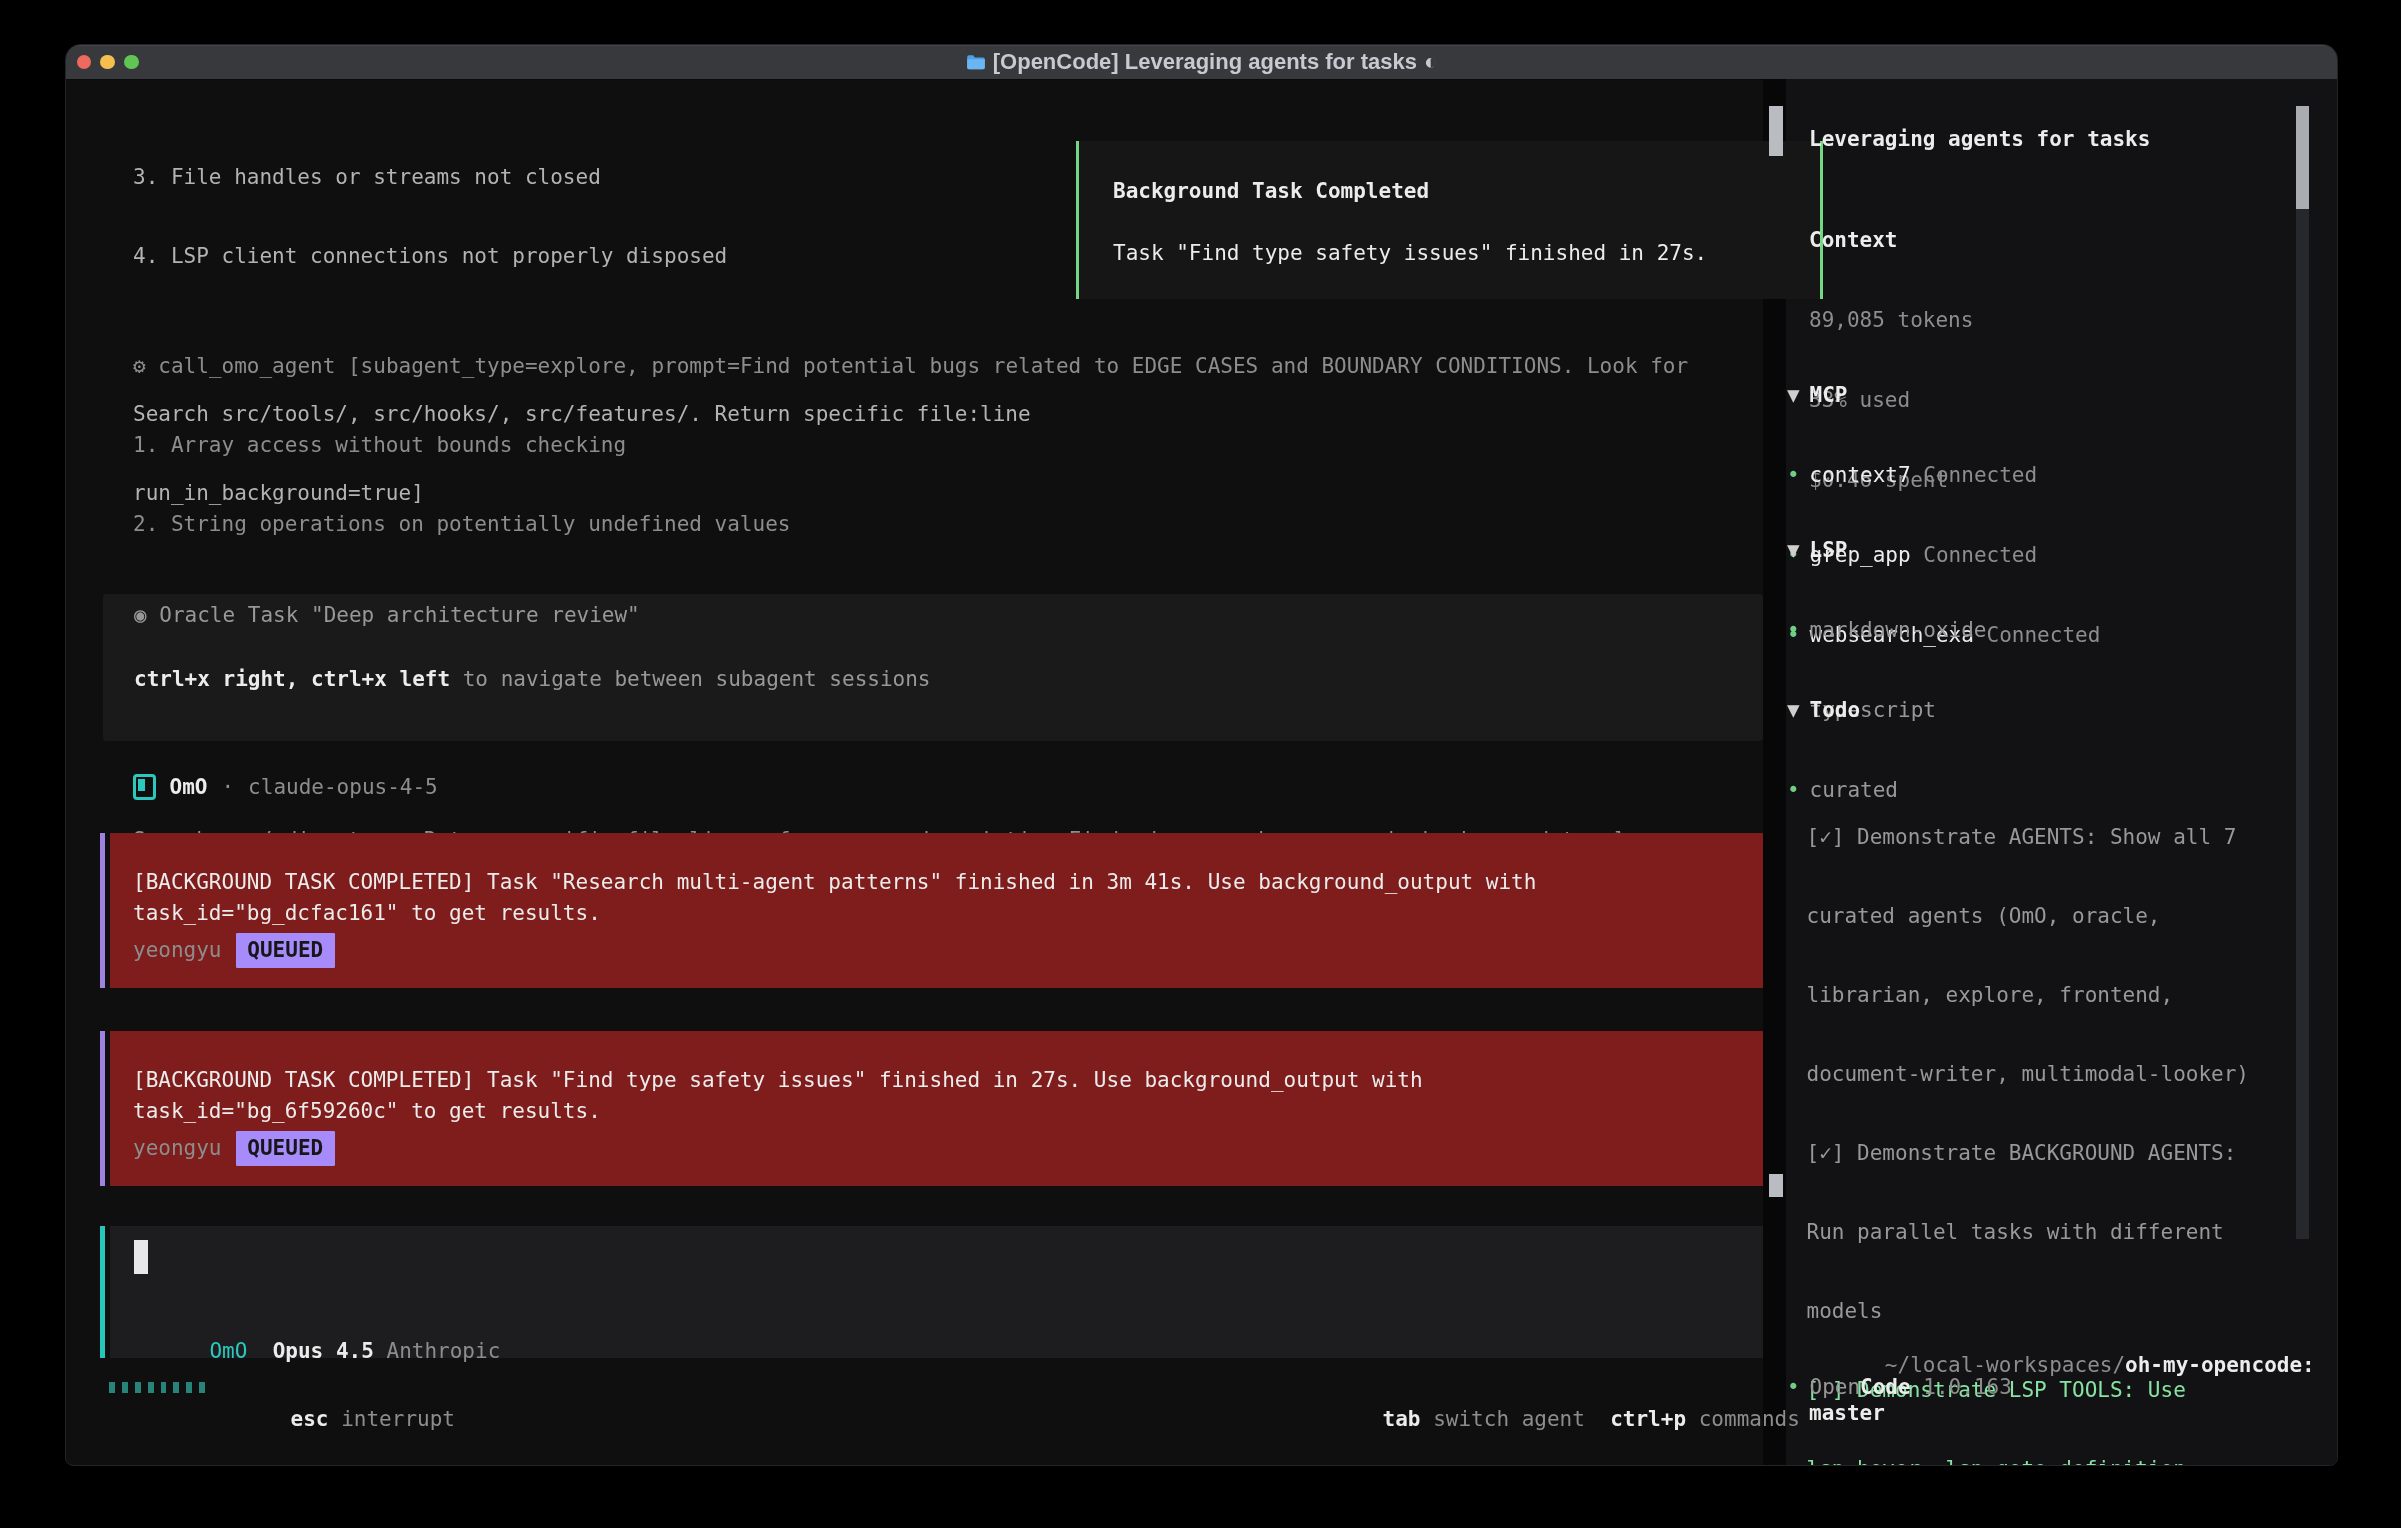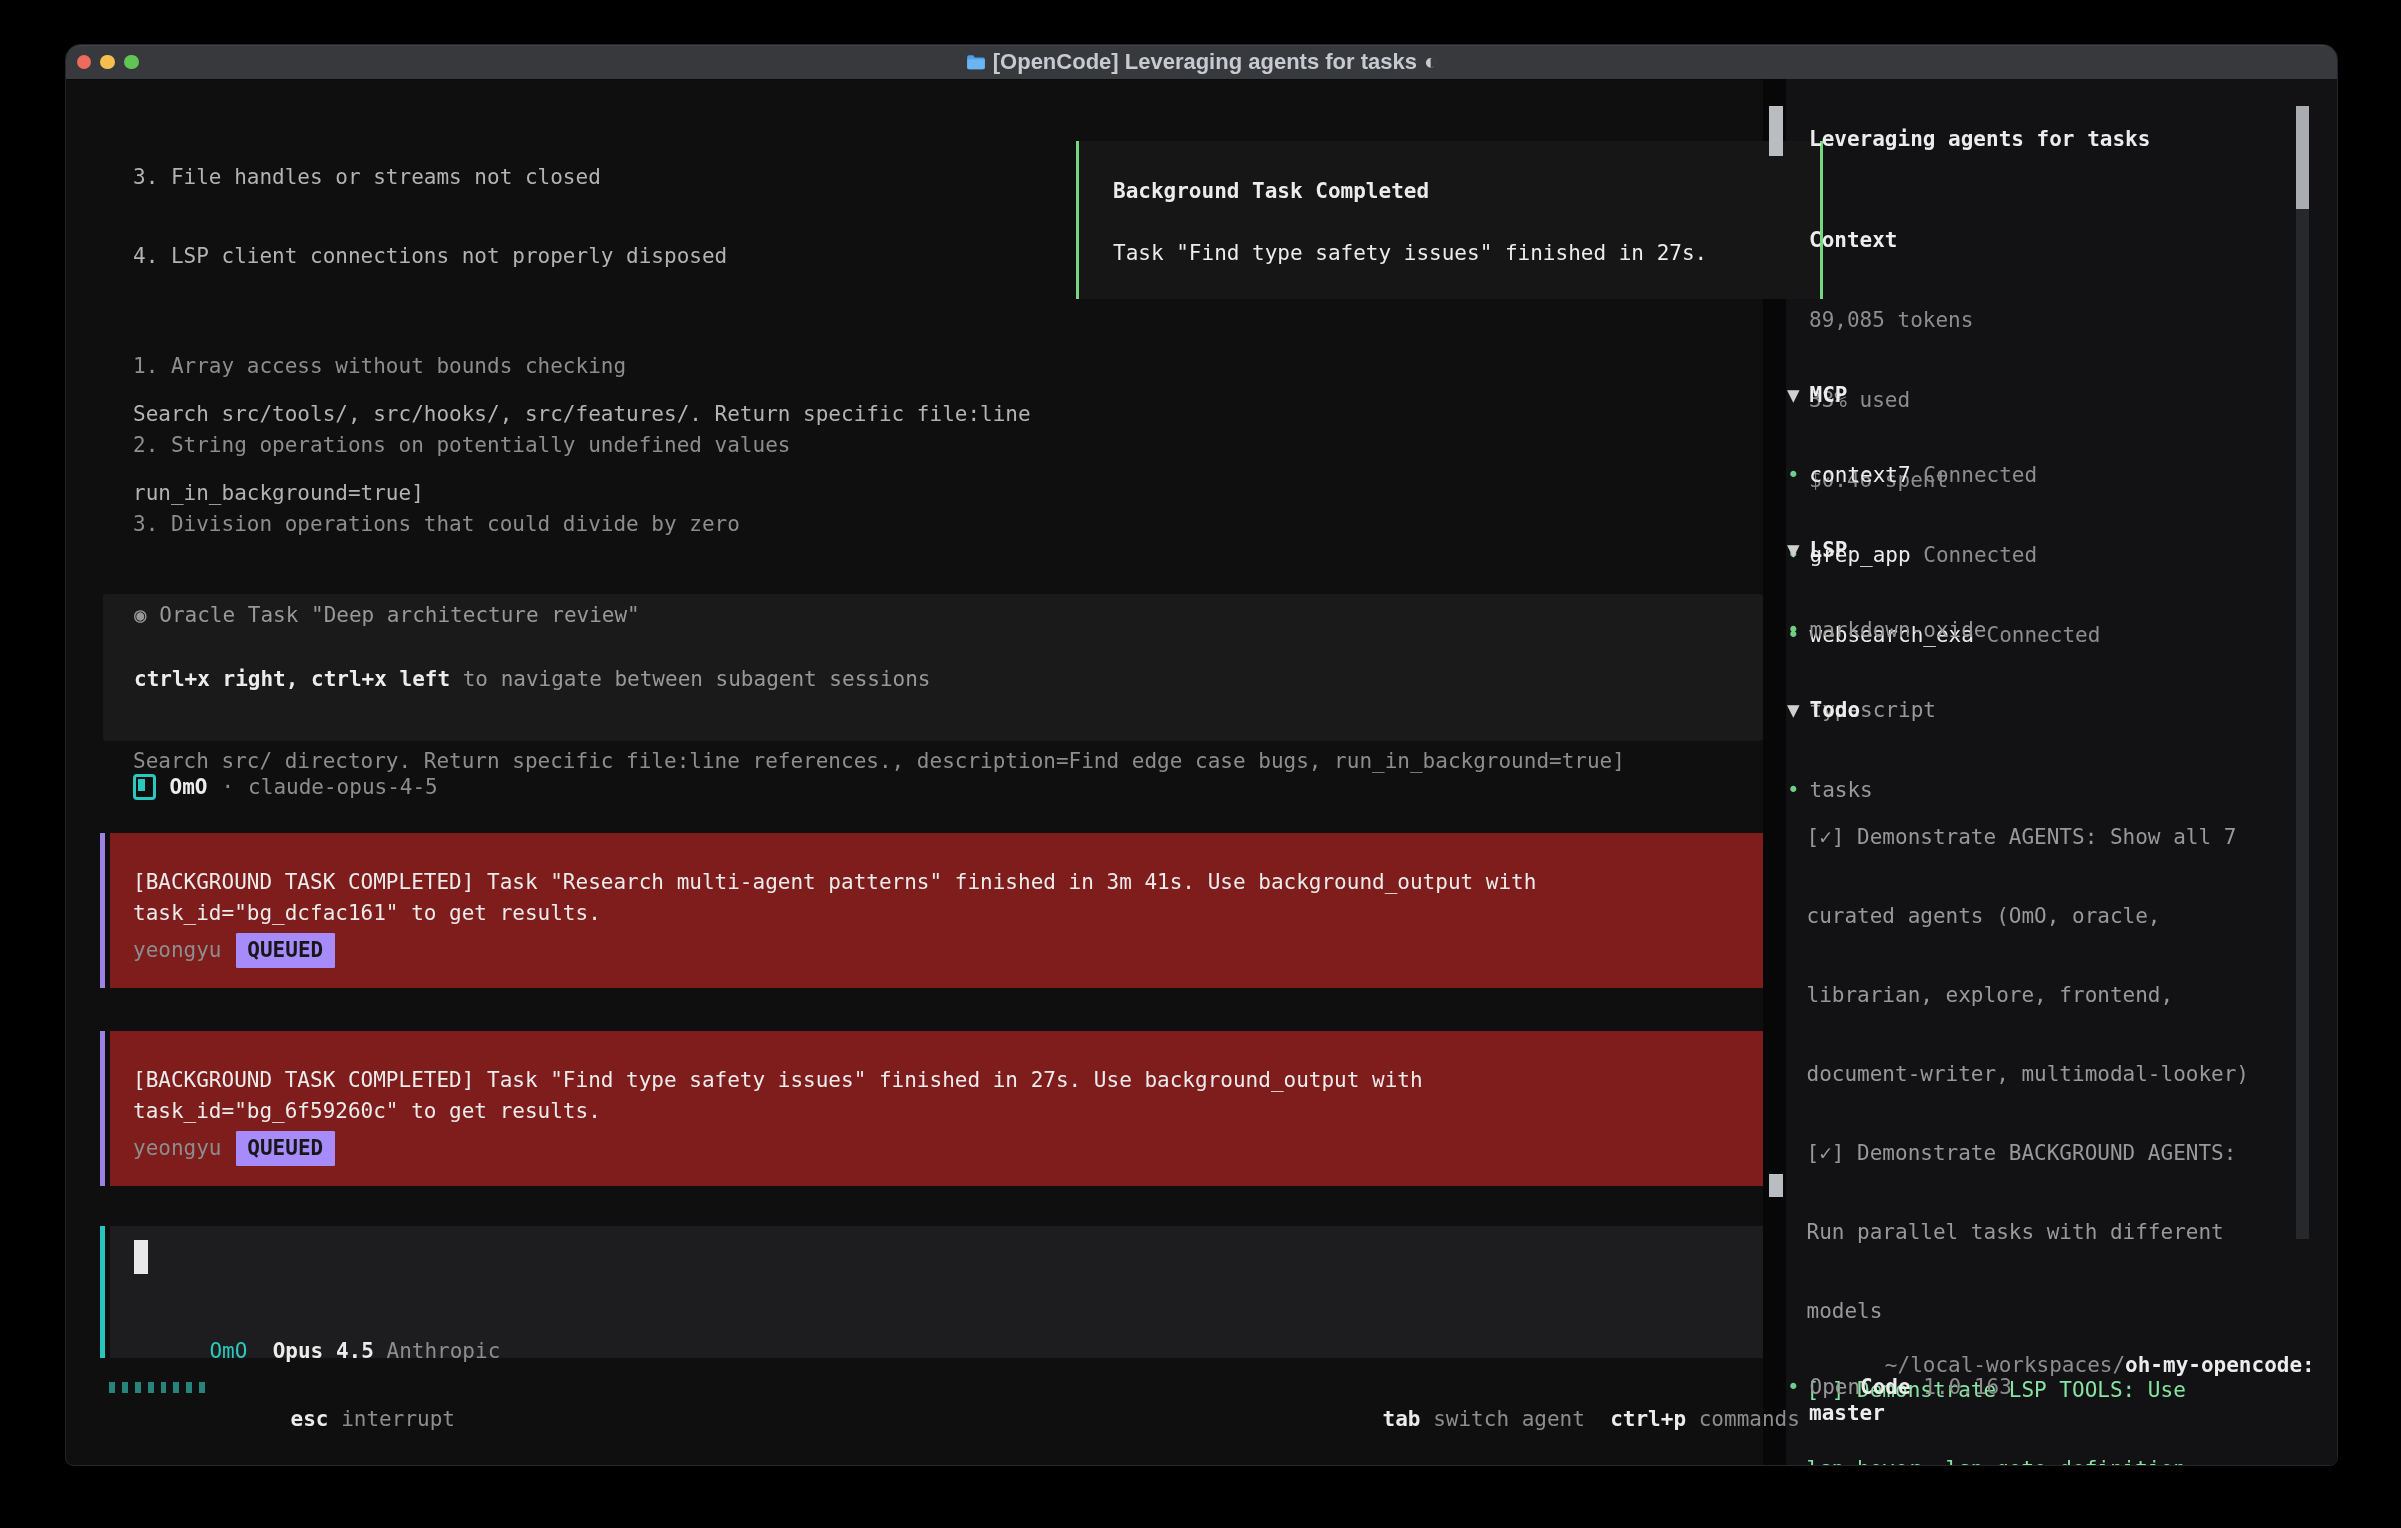--- a/index.html
+++ b/index.html
@@ -76,20 +76,21 @@
 
   <div class="abs mono c-light" style="left:67px;top:69px;">
     <div class="row52">3. File handles or streams not closed</div>
     <div class="row52">4. LSP client connections not properly disposed</div>
     <div class="row52"></div>
     <div class="row52">Search src/tools/, src/hooks/, src/features/. Return specific file:line</div>
     <div class="row52">run_in_background=true]</div>
   </div>
 
   <div class="abs mono c-dim" style="left:67px;top:258px;">
+    <div class="row52"><span>⚙</span><span> </span><span>call_omo_agent [subagent_type=explore, prompt=Find potential bugs related to EDGE CASES and BOUNDARY CONDITIONS. Look for</span></div>
     <div class="row52">1. Array access without bounds checking</div>
     <div class="row52">2. String operations on potentially undefined values</div>
     <div class="row52">3. Division operations that could divide by zero</div>
     <div class="row52">4. Path operations that don't handle Windows vs Unix differences</div>
     <div class="row52"></div>
     <div class="row52">Search src/ directory. Return specific file:line references., description=Find edge case bugs, run_in_background=true]</div>
   </div>
 
   <div class="notif">
     <div class="abs mono c-white bold row54" style="left:34px;top:34px;">Background Task Completed</div>
@@ -201,21 +202,21 @@
     <div class="row54 marker-row">
       <span class="marker">•</span>
       <span class="c-gray">markdown-oxide</span>
     </div>
     <div class="row54 marker-row">
       <span class="marker">•</span>
       <span class="c-gray">typescript</span>
     </div>
     <div class="row54 marker-row">
       <span class="marker">•</span>
-      <span class="c-gray">tasks</span>
+      <span class="c-gray">curated</span>
     </div>
   </div>
 
   <div class="abs mono" style="left:1721px;top:602px;">
     <div class="row52 marker-row">
       <span class="marker arrow">▼</span>
       <span class="c-white bold">Todo</span>
     </div>
     <div style="margin-left:19.5px;">
       <div class="row52 c-gray">[✓] Demonstrate AGENTS: Show all 7</div>

